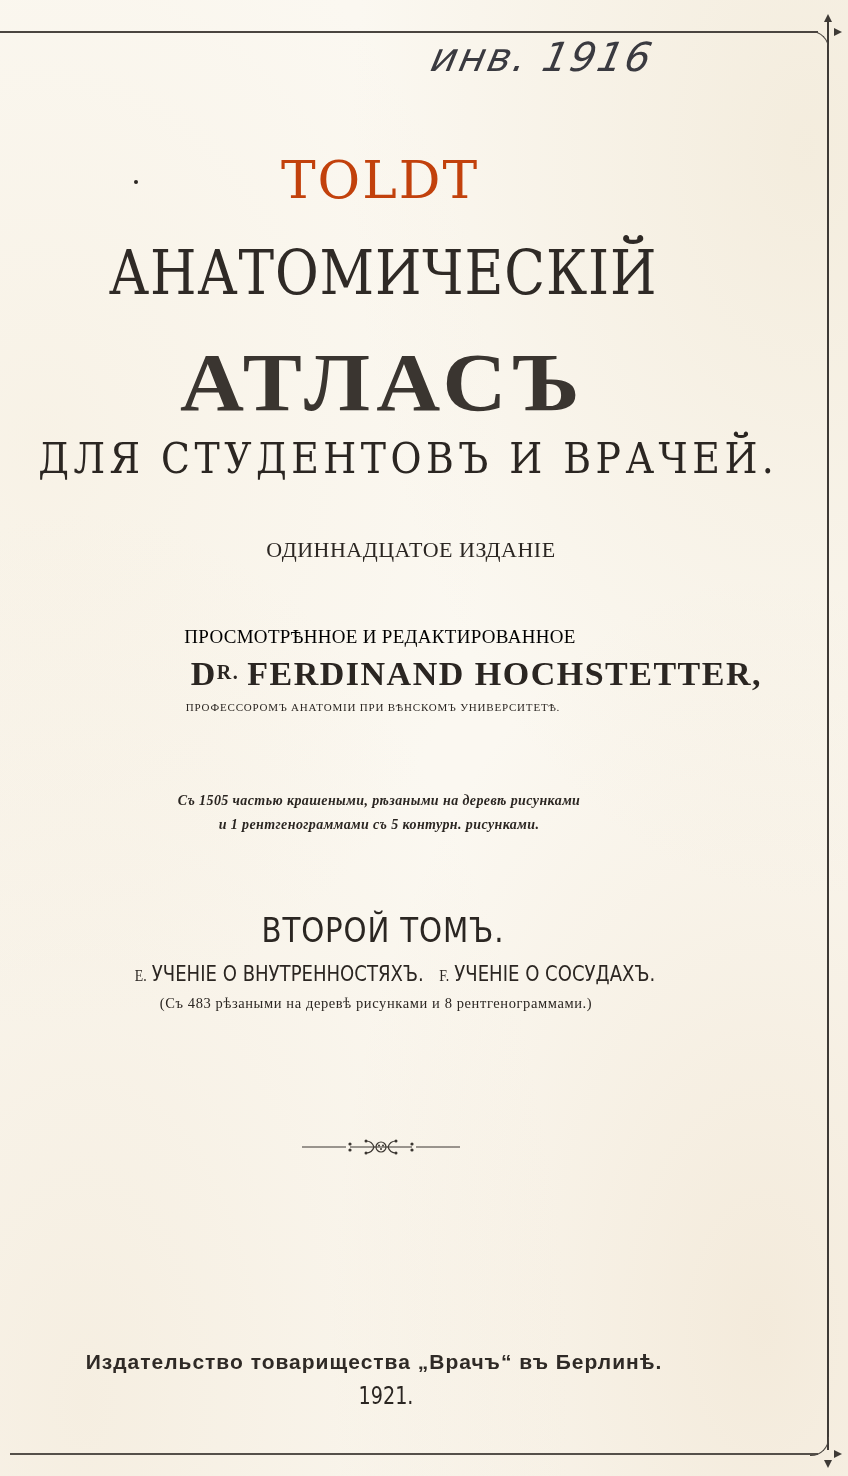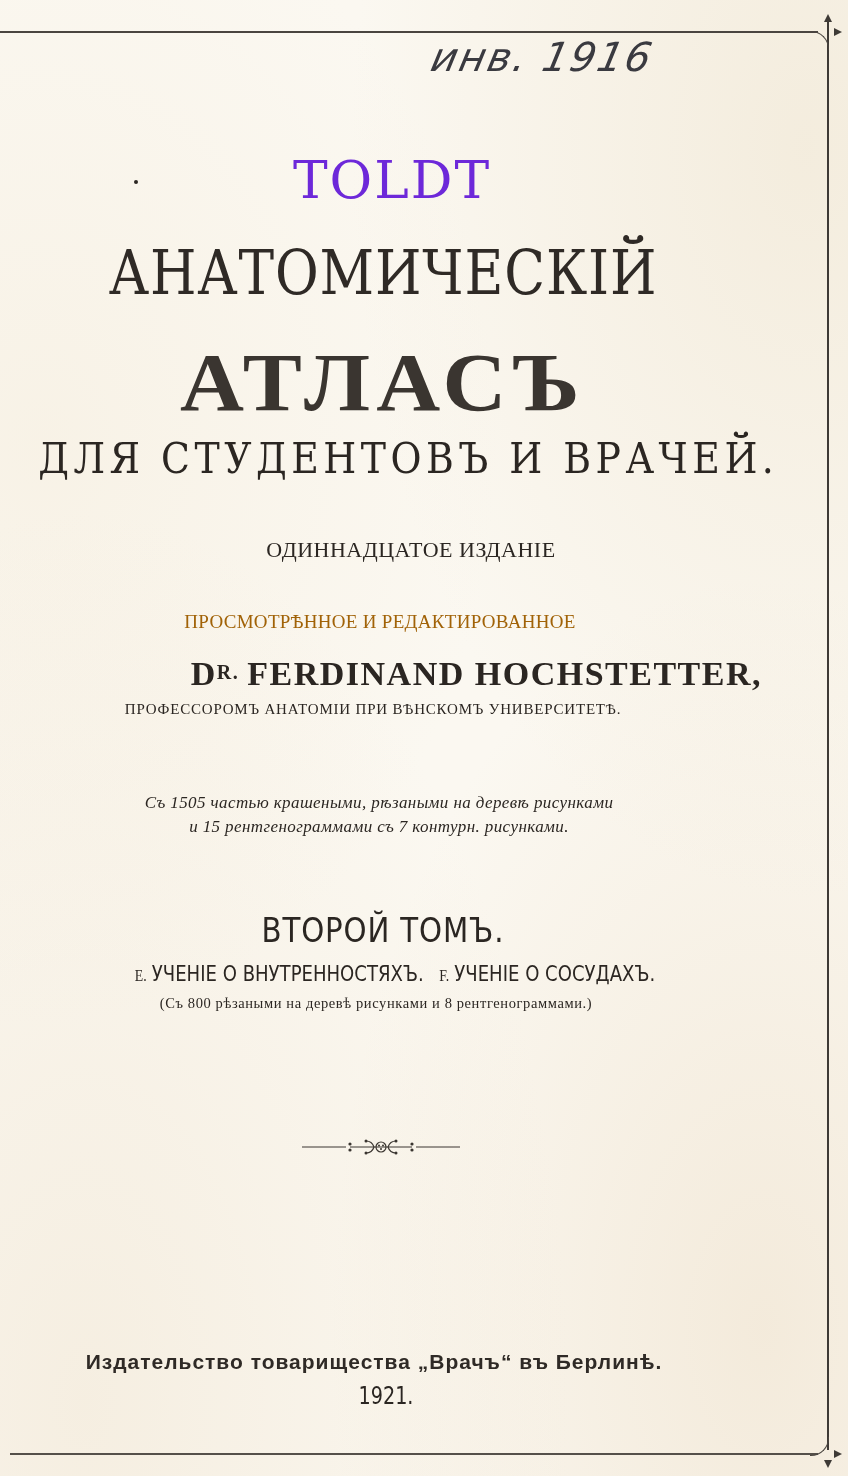--- a/index.html
+++ b/index.html
@@ -120,22 +120,21 @@
       background: #2b2622;
     }
 
     .title-toldt {
       top: 150px;
       left: 0;
       width: 760px;
       font-family: "DejaVu Serif", serif;
       font-size: 52px;
       letter-spacing: 2px;
-      color: #6d28d9;
-      padding-left: 12px;
+      color: #c2410c;
     }
     .title-anat {
       top: 236px;
       left: 0;
       width: 766px;
       font-family: "DejaVu Serif", serif;
       font-size: 62px;
       letter-spacing: 1px;
       transform: scaleX(0.86);
       transform-origin: 383px 0;
@@ -168,27 +167,27 @@
       top: 537px;
       left: 0;
       width: 760px;
       font-family: "Liberation Serif", serif;
       font-size: 22px;
       letter-spacing: 0.5px;
       color: #2b2622;
       margin-left: 31px;
     }
     .revised {
-      top: 611px;
+      top: 626px;
       left: 0;
       width: 760px;
       font-family: "Liberation Serif", serif;
       font-size: 19px;
       letter-spacing: 0.3px;
-      color: #a16207;
+      color: #000000;
     }
     .author {
       top: 655px;
       left: 0;
       width: 762px;
       font-family: "Liberation Serif", serif;
       font-size: 34px;
       font-weight: bold;
       letter-spacing: 1.5px;
       color: #2b2622;
@@ -200,32 +199,33 @@
     .author .dr-sup {
       font-size: 20px;
       vertical-align: 6px;
       margin-right: 8px;
     }
     .affiliation {
       top: 701px;
       left: 0;
       width: 746px;
       font-family: "Liberation Serif", serif;
-      font-size: 15px;
+      font-size: 11px;
       letter-spacing: 0.8px;
       color: #2b2622;
     }
     .illus-1, .illus-2 {
       left: 0;
       width: 758px;
       font-family: "Liberation Serif", serif;
       font-style: italic;
-      font-size: 17px;
+      font-size: 14px;
       letter-spacing: 0.4px;
       color: #2b2622;
+      font-weight: bold;
     }
     .illus-1 { top: 793px; }
     .illus-2 { top: 817px; }
 
     .volume {
       top: 910px;
       left: 0;
       width: 766px;
       font-family: "DejaVu Sans", sans-serif;
       font-size: 34px;
@@ -316,27 +316,27 @@
 
   <div class="line edition">ОДИННАДЦАТОЕ ИЗДАНІЕ</div>
   <div class="line revised">ПРОСМОТРѢННОЕ И РЕДАКТИРОВАННОЕ</div>
 
   <div class="line author">
     <span class="dr">D</span><span class="dr-sup">R.</span><span>FERDINAND HOCHSTETTER,</span>
   </div>
   <div class="line affiliation">ПРОФЕССОРОМЪ АНАТОМІИ ПРИ ВѢНСКОМЪ УНИВЕРСИТЕТѢ.</div>
 
   <div class="line illus-1">Съ 1505 частью крашеными, рѣзаными на деревѣ рисунками</div>
-  <div class="line illus-2">и 15 рентгенограммами съ 7 контурн. рисунками.</div>
+  <div class="line illus-2">и 1 рентгенограммами съ 5 контурн. рисунками.</div>
 
   <div class="line volume">ВТОРОЙ ТОМЪ.</div>
   <div class="line sections">
     <span class="letter">E.</span><span>УЧЕНІЕ О ВНУТРЕННОСТЯХЪ.</span><span class="gap"></span><span class="letter">F.</span><span>УЧЕНІЕ О СОСУДАХЪ.</span>
   </div>
-  <div class="line vol-illus">(Съ 800 рѣзаными на деревѣ рисунками и 8 рентгенограммами.)</div>
+  <div class="line vol-illus">(Съ 483 рѣзаными на деревѣ рисунками и 8 рентгенограммами.)</div>
 
   <svg class="ornament" viewBox="0 0 158 20">
     <line x1="0" y1="11" x2="44" y2="11" stroke="#3a3530" stroke-width="1"></line>
     <line x1="114" y1="11" x2="158" y2="11" stroke="#3a3530" stroke-width="1"></line>
     <circle cx="48" cy="8" r="1.6" fill="#3a3530"></circle>
     <circle cx="48" cy="14" r="1.6" fill="#3a3530"></circle>
     <circle cx="110" cy="8" r="1.6" fill="#3a3530"></circle>
     <circle cx="110" cy="14" r="1.6" fill="#3a3530"></circle>
     <line x1="48" y1="11" x2="110" y2="11" stroke="#3a3530" stroke-width="1"></line>
     <path d="M64 5 q6 0 8 6 q-2 6 -8 6" fill="none" stroke="#3a3530" stroke-width="1.2"></path>

